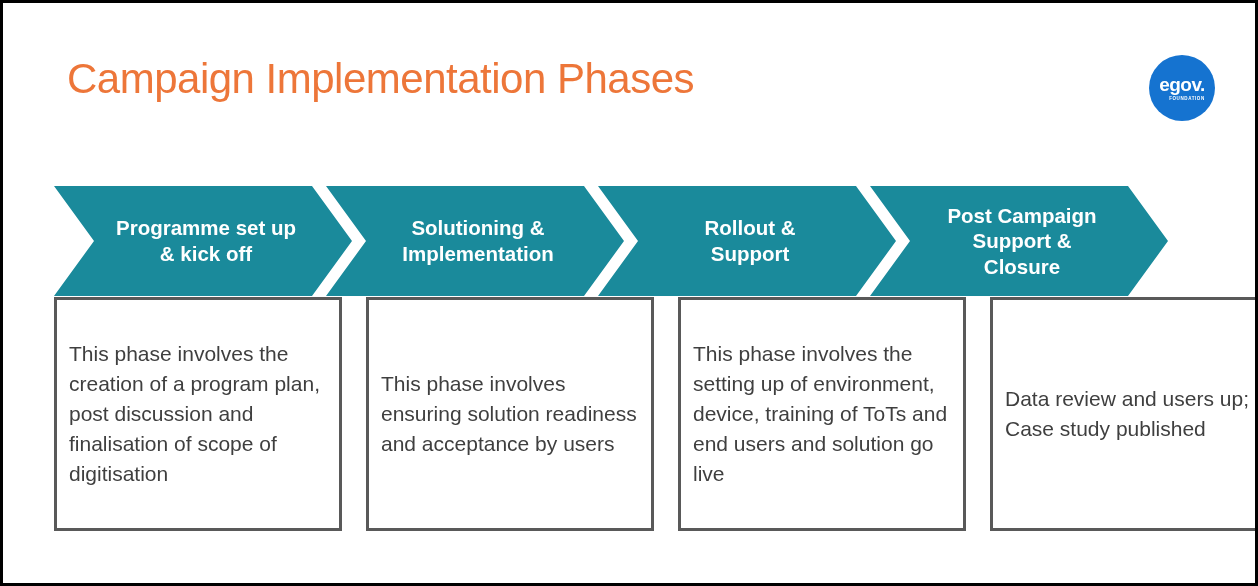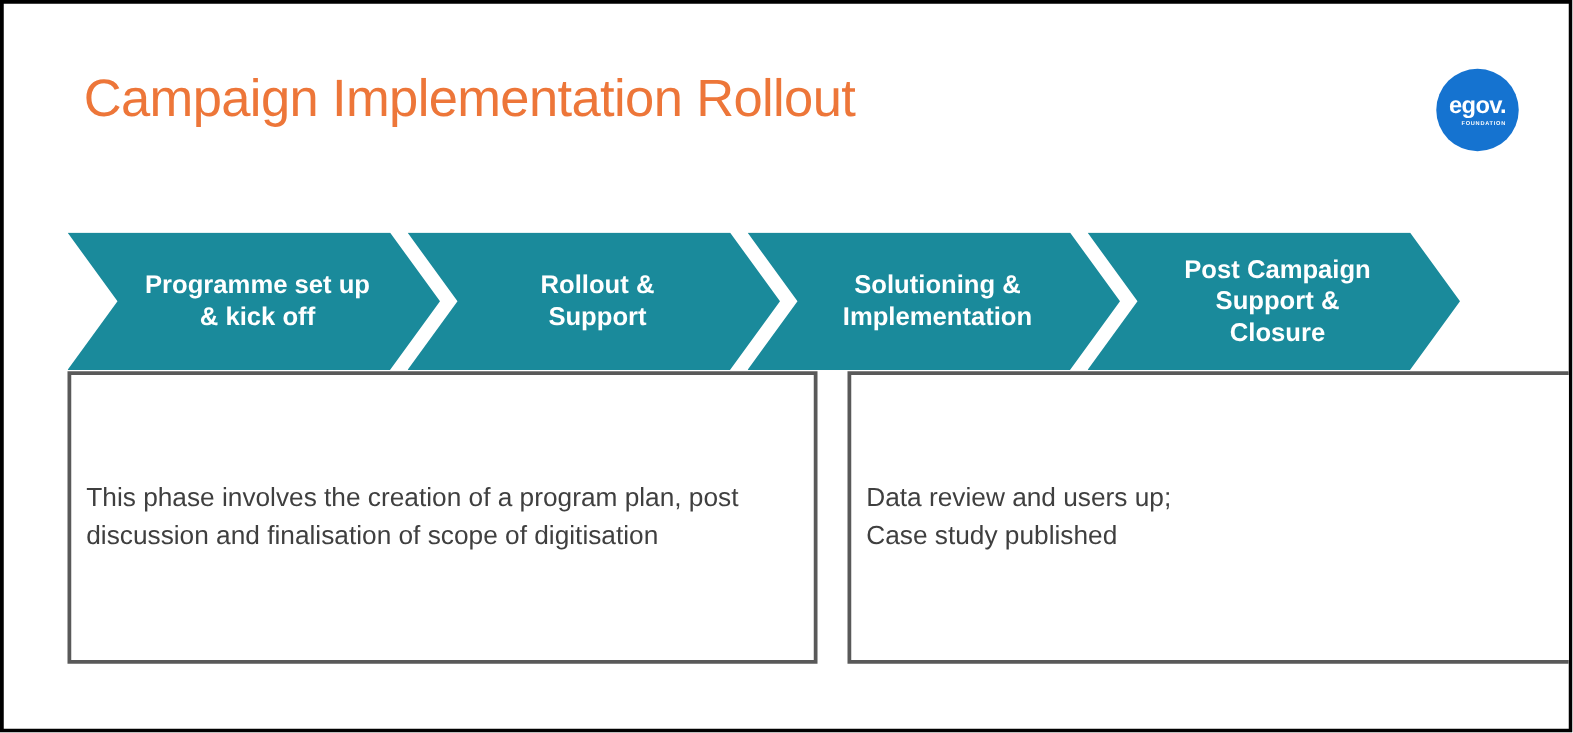--- a/index.html
+++ b/index.html
@@ -96,45 +96,51 @@
     font-size:21px;
     line-height:1.42;
     white-space:pre-line;
   }
 </style>
 </head>
 <body>
 
 <div class="slide">
 
-  <h1 class="title">Campaign Implementation Rollout</h1>
+  <h1 class="title">Campaign Implementation Phases</h1>
 
   <div class="logo">
     <span class="logo-word">egov.</span>
     <span class="logo-sub">FOUNDATION</span>
   </div>
 
   <div class="arrows">
     <div class="arrow arrow-0">
       <span class="lbl">Programme set up &amp; kick off</span>
     </div>
+    <div class="arrow arrow-1">
+      <span class="lbl">Solutioning &amp; Implementation</span>
+    </div>
     <div class="arrow arrow-2">
       <span class="lbl">Rollout &amp; Support</span>
-    </div>
-    <div class="arrow arrow-1">
-      <span class="lbl">Solutioning &amp; Implementation</span>
     </div>
     <div class="arrow arrow-3">
       <span class="lbl">Post Campaign Support &amp; Closure</span>
     </div>
   </div>
 
   <div class="boxes">
     <div class="box">
       <p>This phase involves the creation of a program plan, post discussion and finalisation of scope of digitisation</p>
     </div>
     <div class="box">
+      <p>This phase involves ensuring solution readiness and acceptance by users</p>
+    </div>
+    <div class="box">
+      <p>This phase involves the setting up of environment, device, training of ToTs and end users and solution go live</p>
+    </div>
+    <div class="box">
       <p>Data review and users up;
 Case study published</p>
     </div>
   </div>
 
 </div>
 
 </body></html>

